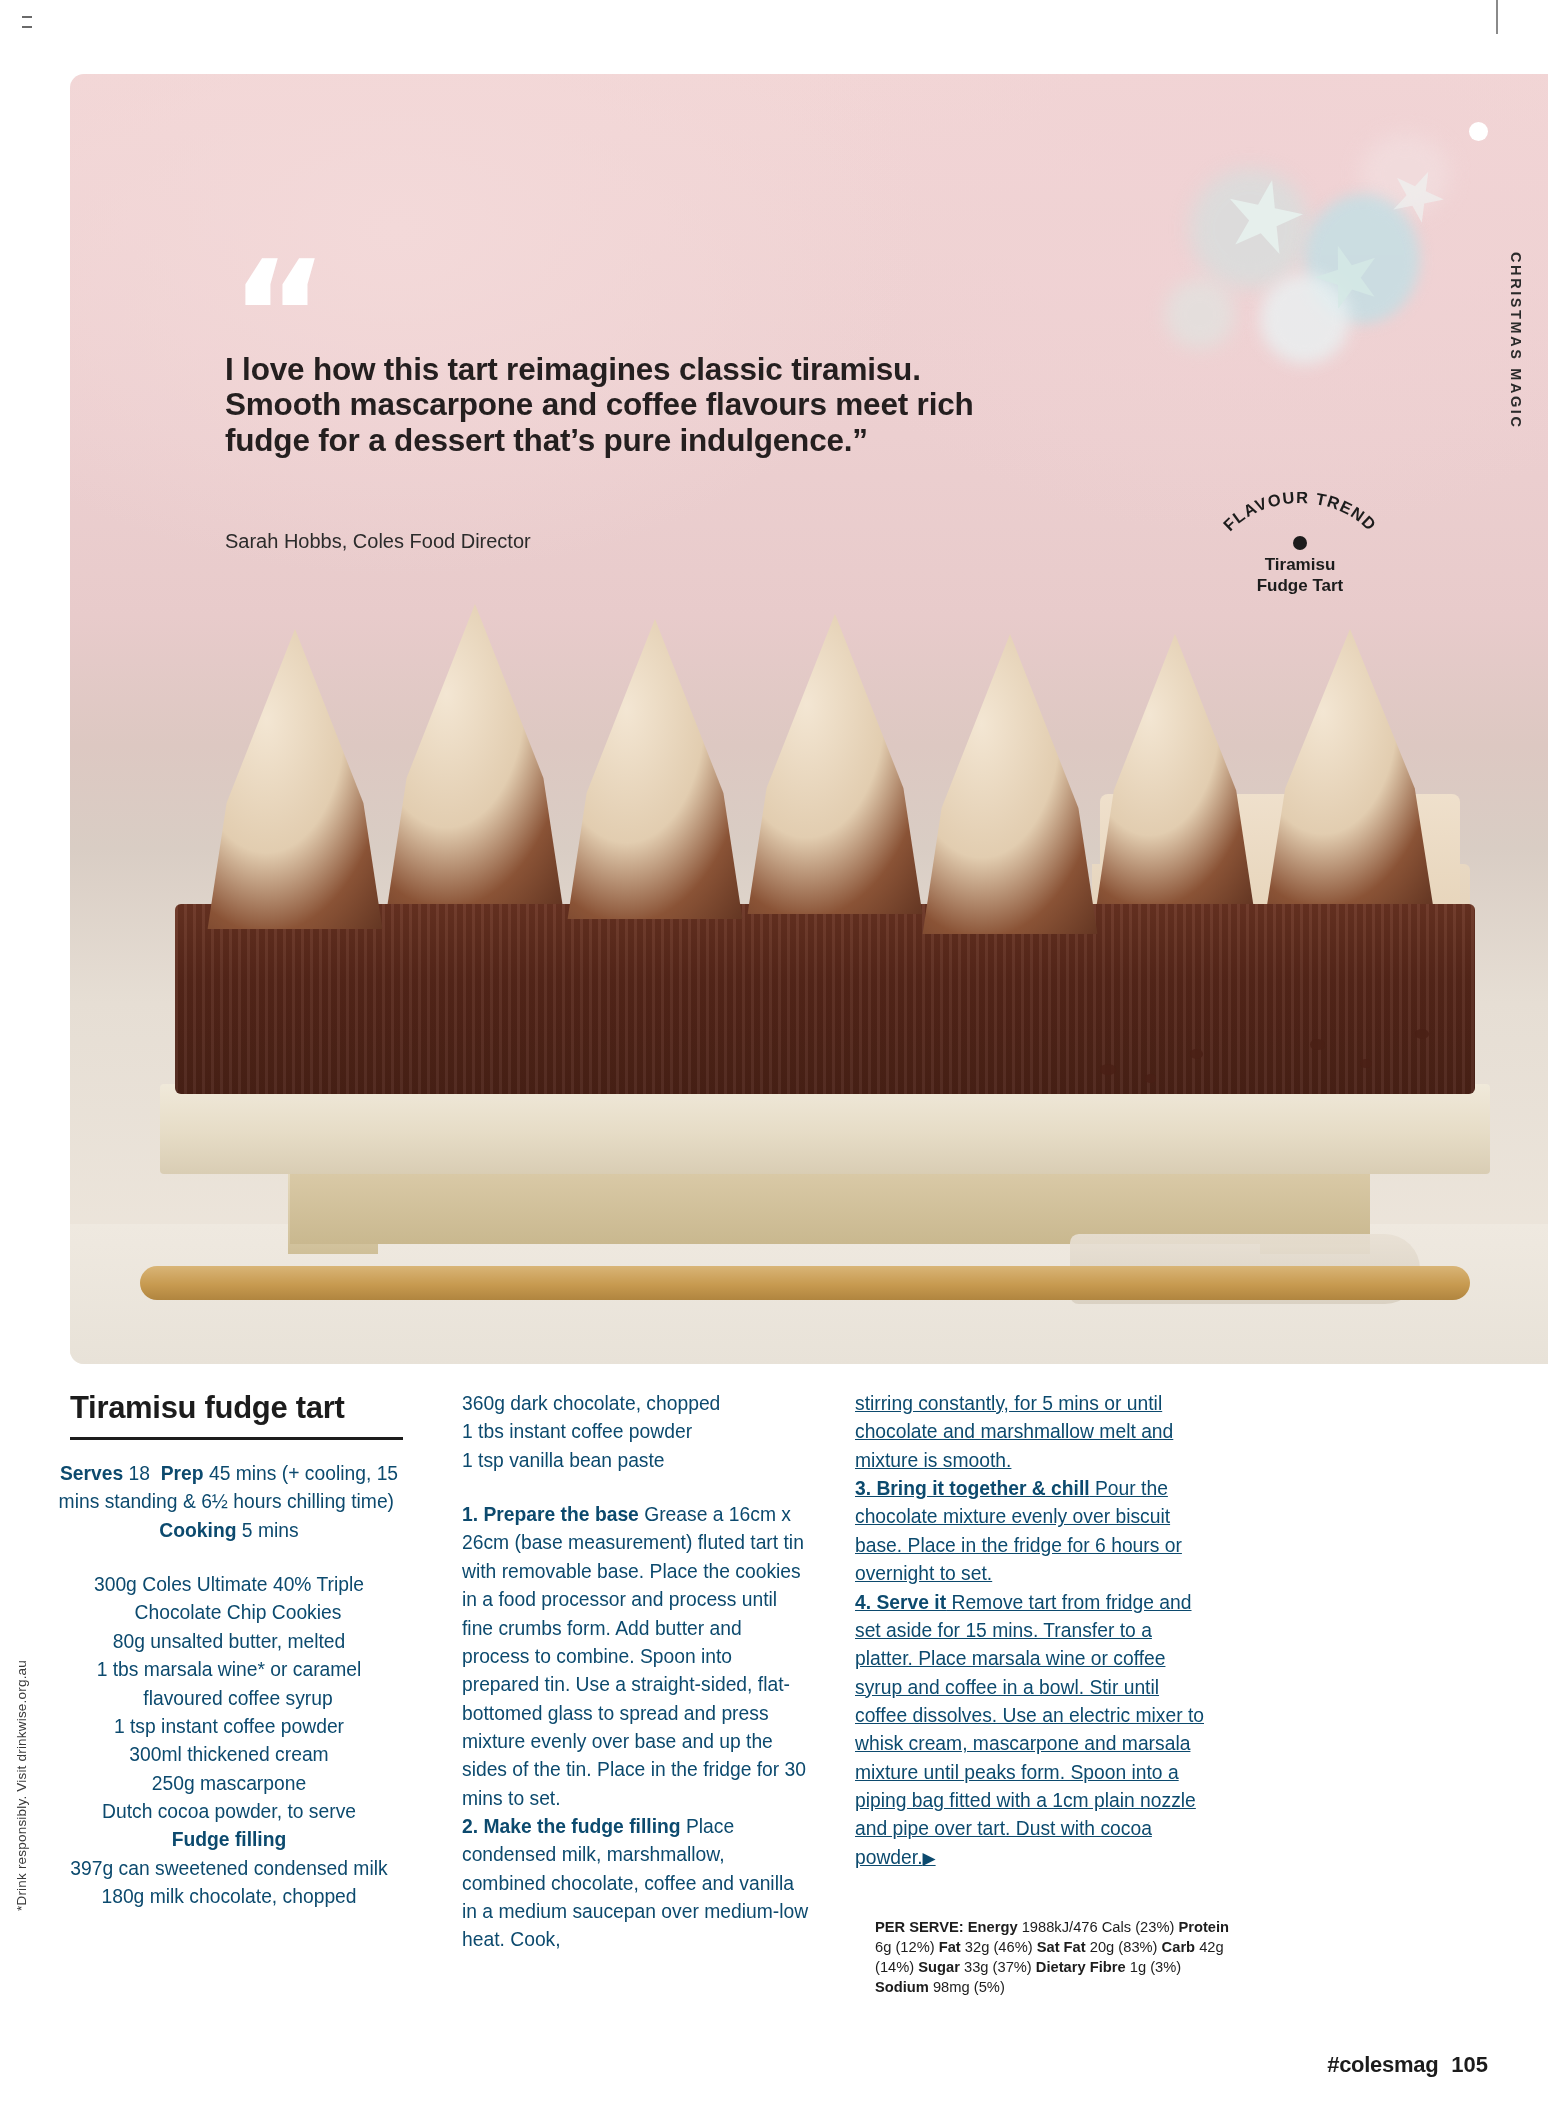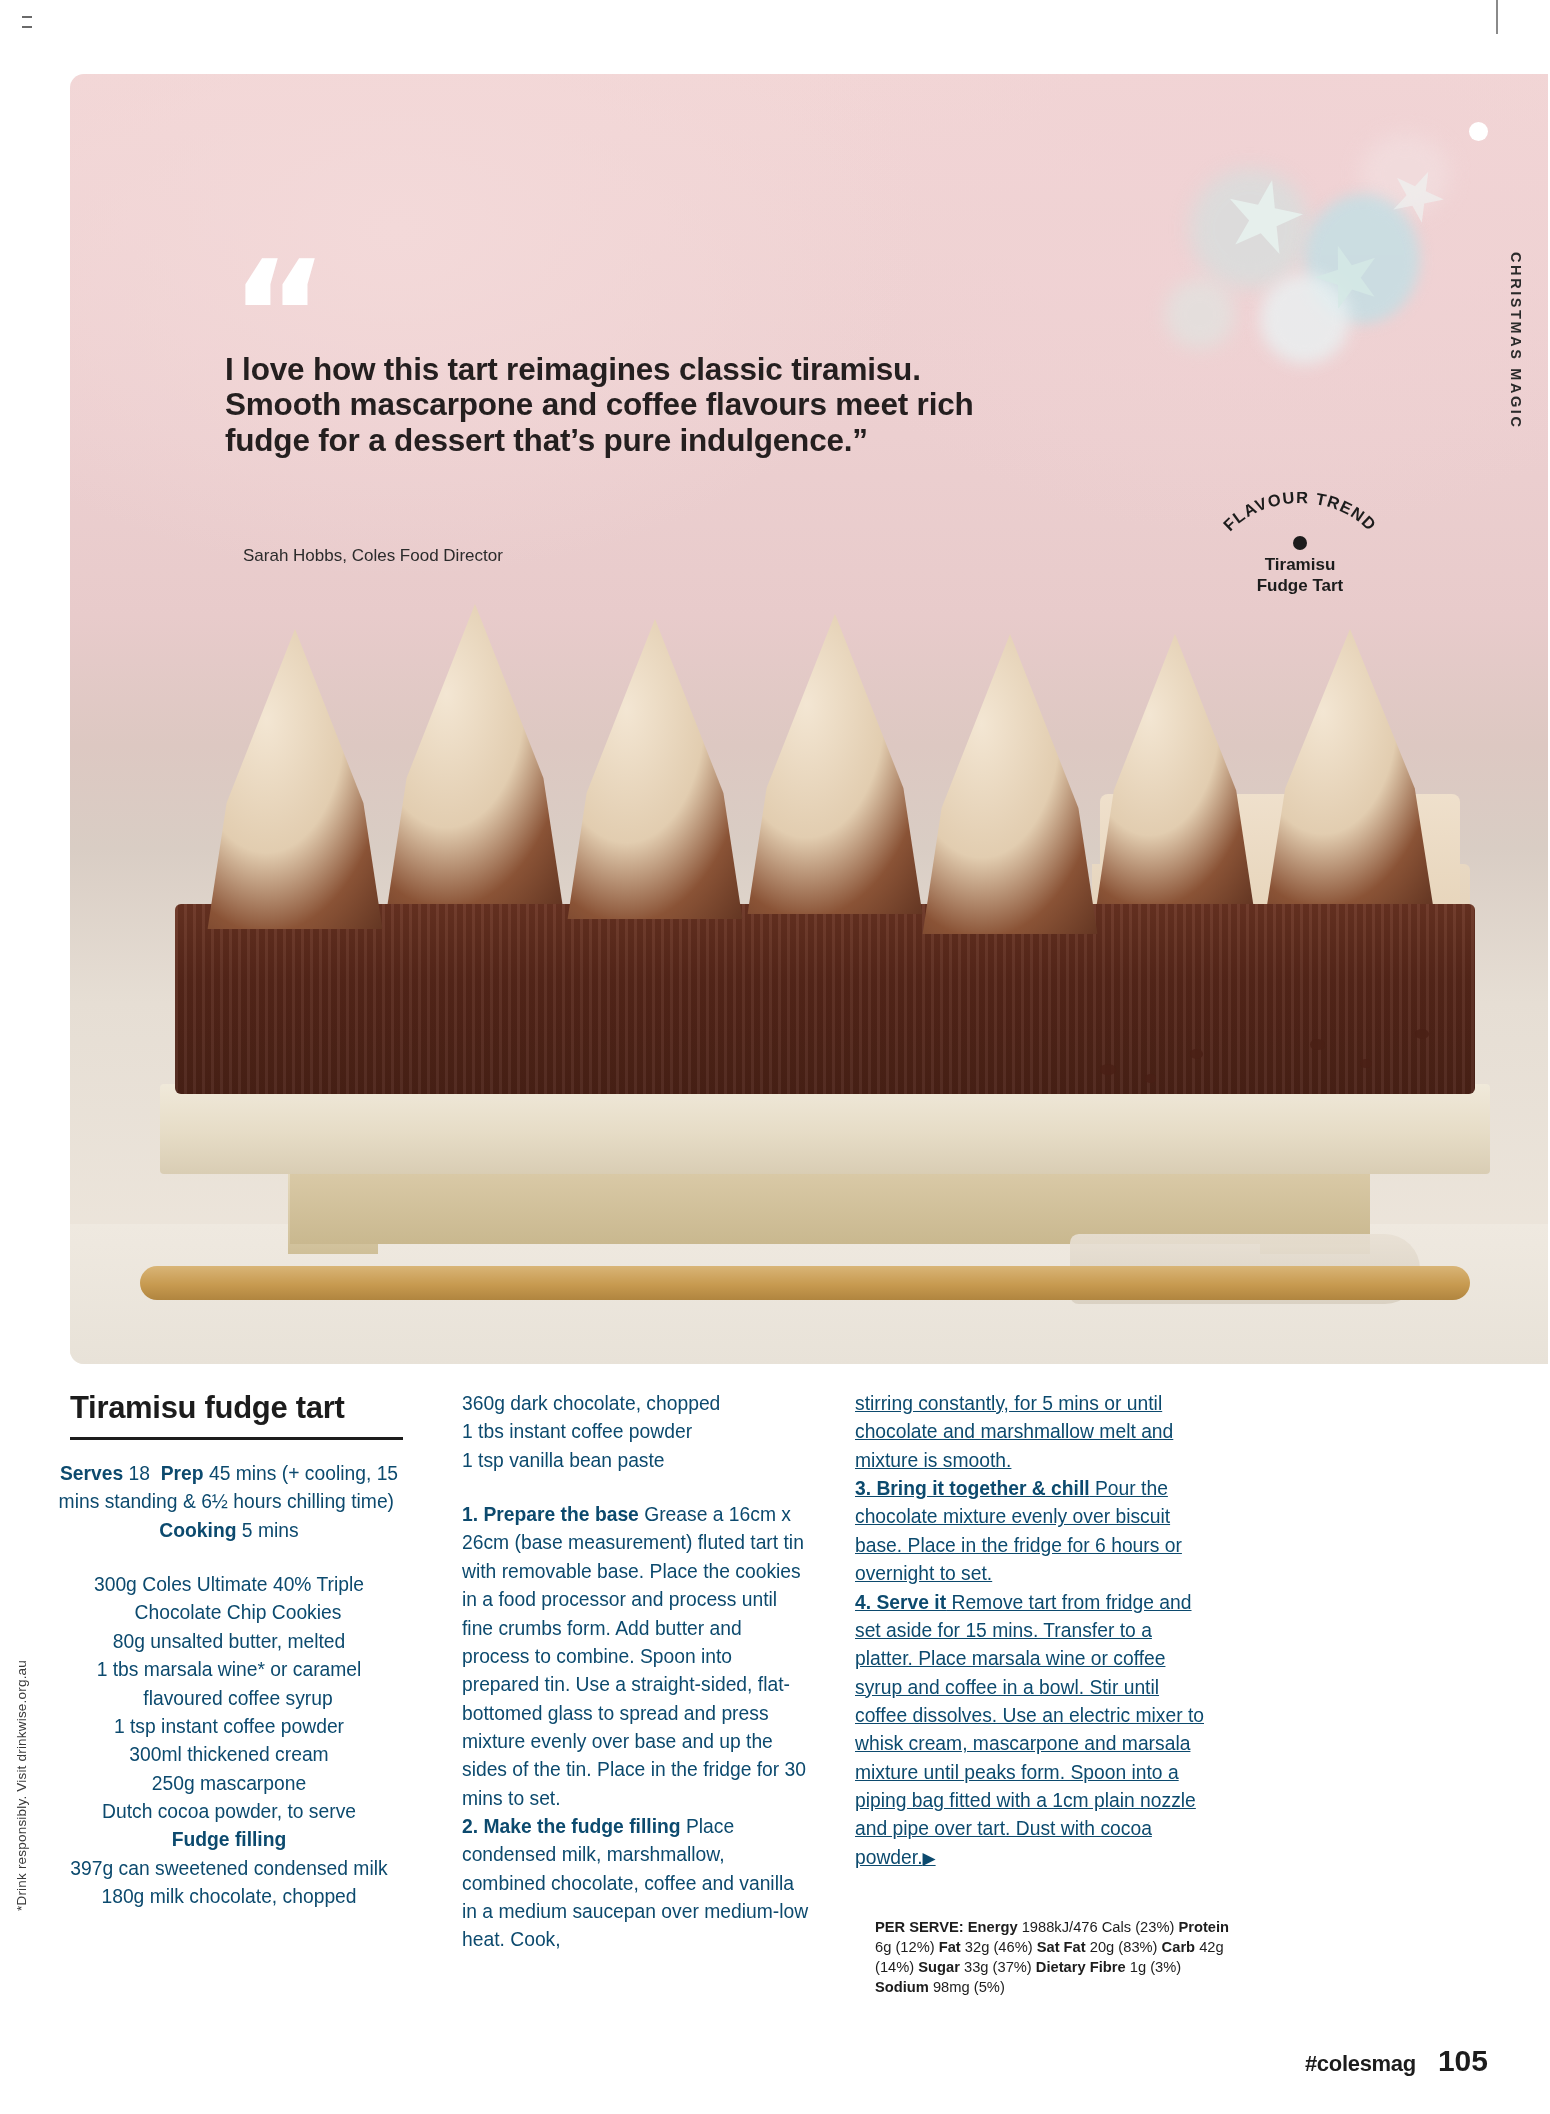--- a/index.html
+++ b/index.html
@@ -125,24 +125,23 @@
     width: 760px;
     font-size: 31.5px;
     line-height: 1.12;
     font-weight: bold;
     color: #241f1f;
     letter-spacing: -0.2px;
   }
   .quote-attrib {
     position: absolute;
     left: 155px;
-    top: 472px;
-    font-size: 17px;
+    top: 456px;
+    font-size: 20px;
     color: #2b2b2b;
-    margin-left: 18px;
   }
 
   
   .flavour-badge {
     position: absolute;
     left: 1130px;
     top: 418px;
     width: 200px;
     height: 110px;
     text-align: center;
@@ -321,21 +320,21 @@
   
   .footer {
     position: absolute;
     right: 62px;
     bottom: 36px;
     font-size: 22px;
     font-weight: bold;
     color: #1c1c1c;
   }
   .footer .hash { letter-spacing: -0.3px; }
-  .footer .pageno { margin-left: 22px; font-size: 30px; }
+  .footer .pageno { margin-left: 13px; font-size: 22px; }
 </style>
 </head>
 <body>
 
 <div class="page">
 
   <div class="crop-mark-tl">
     <span></span>
       <span></span>
   </div>

